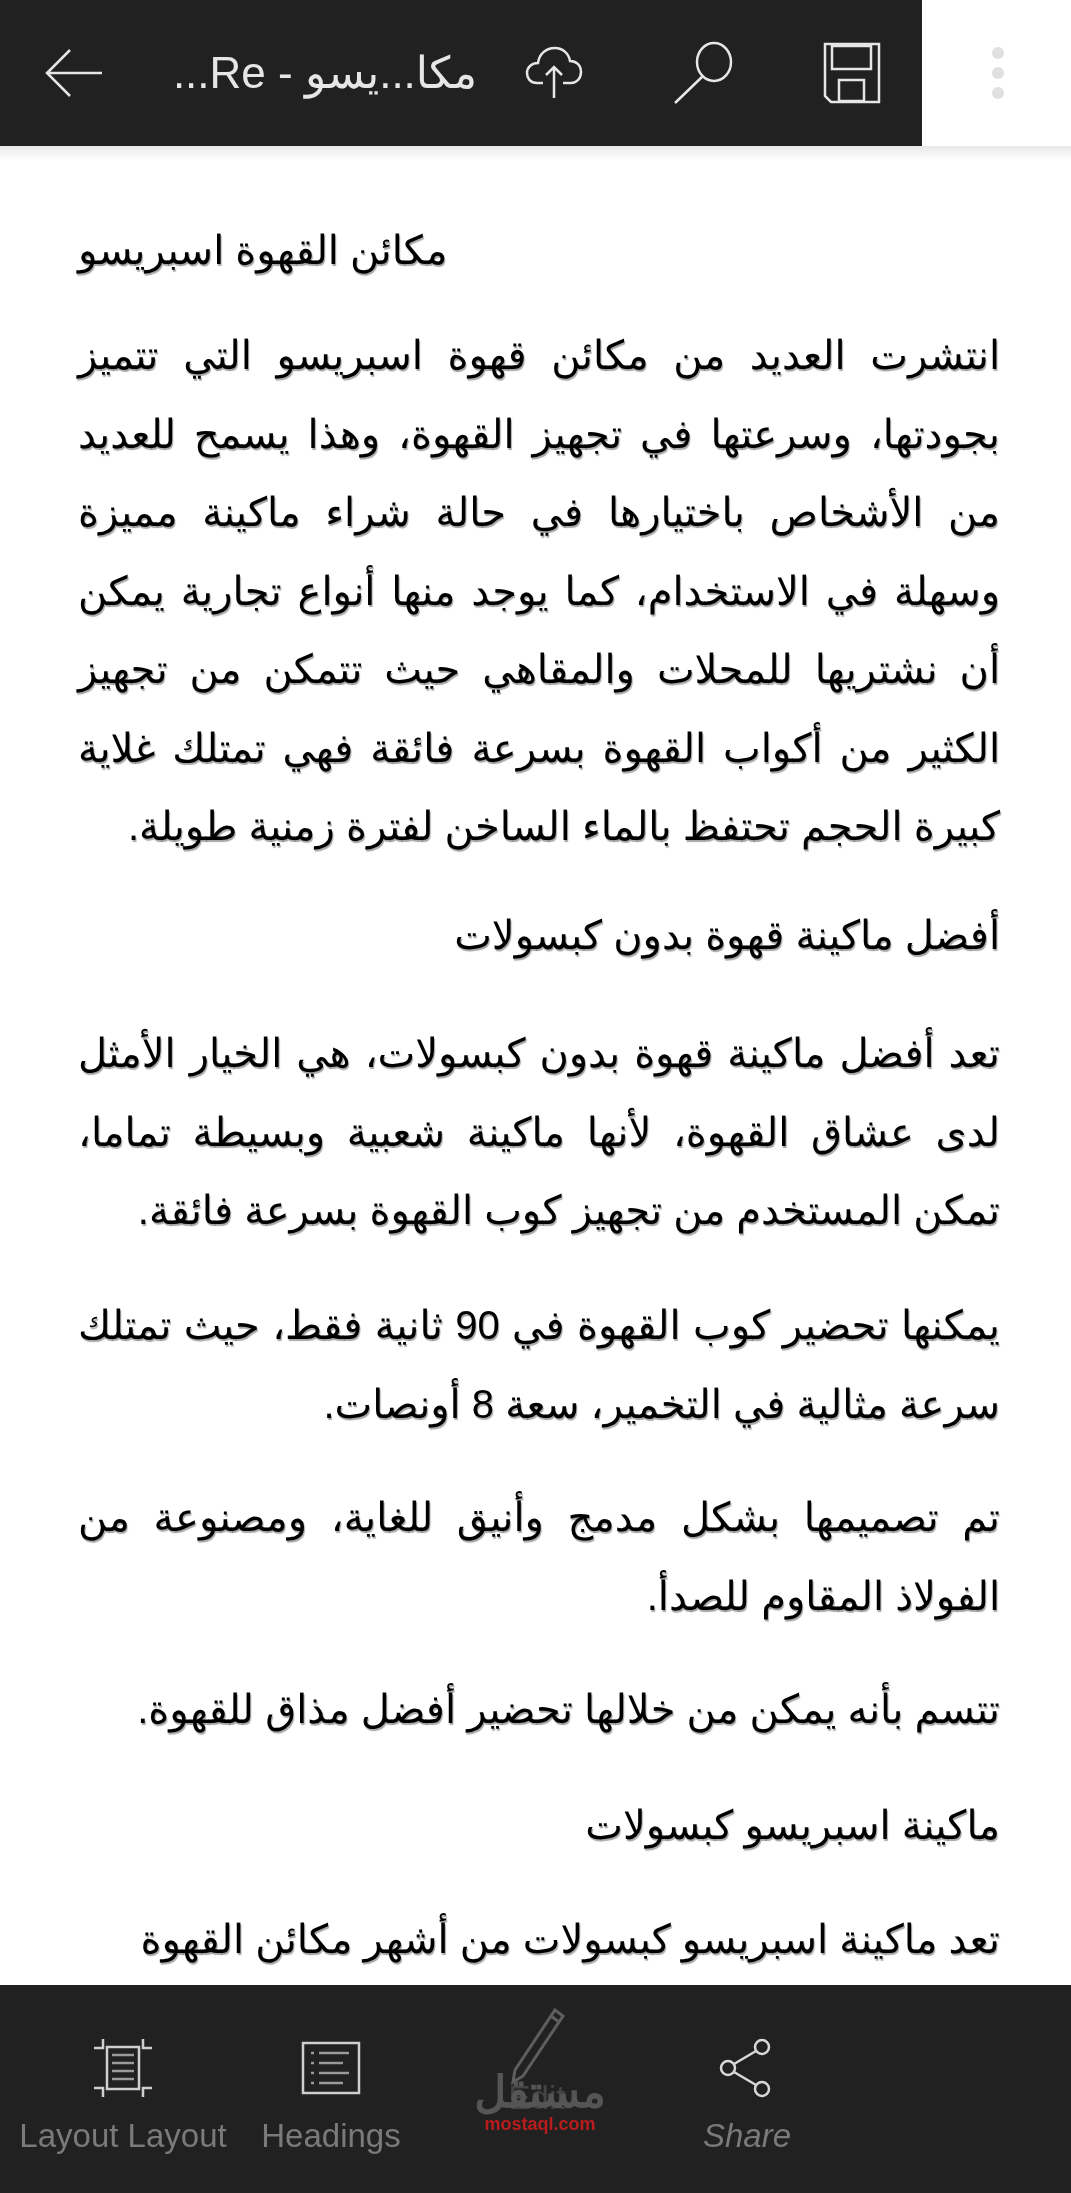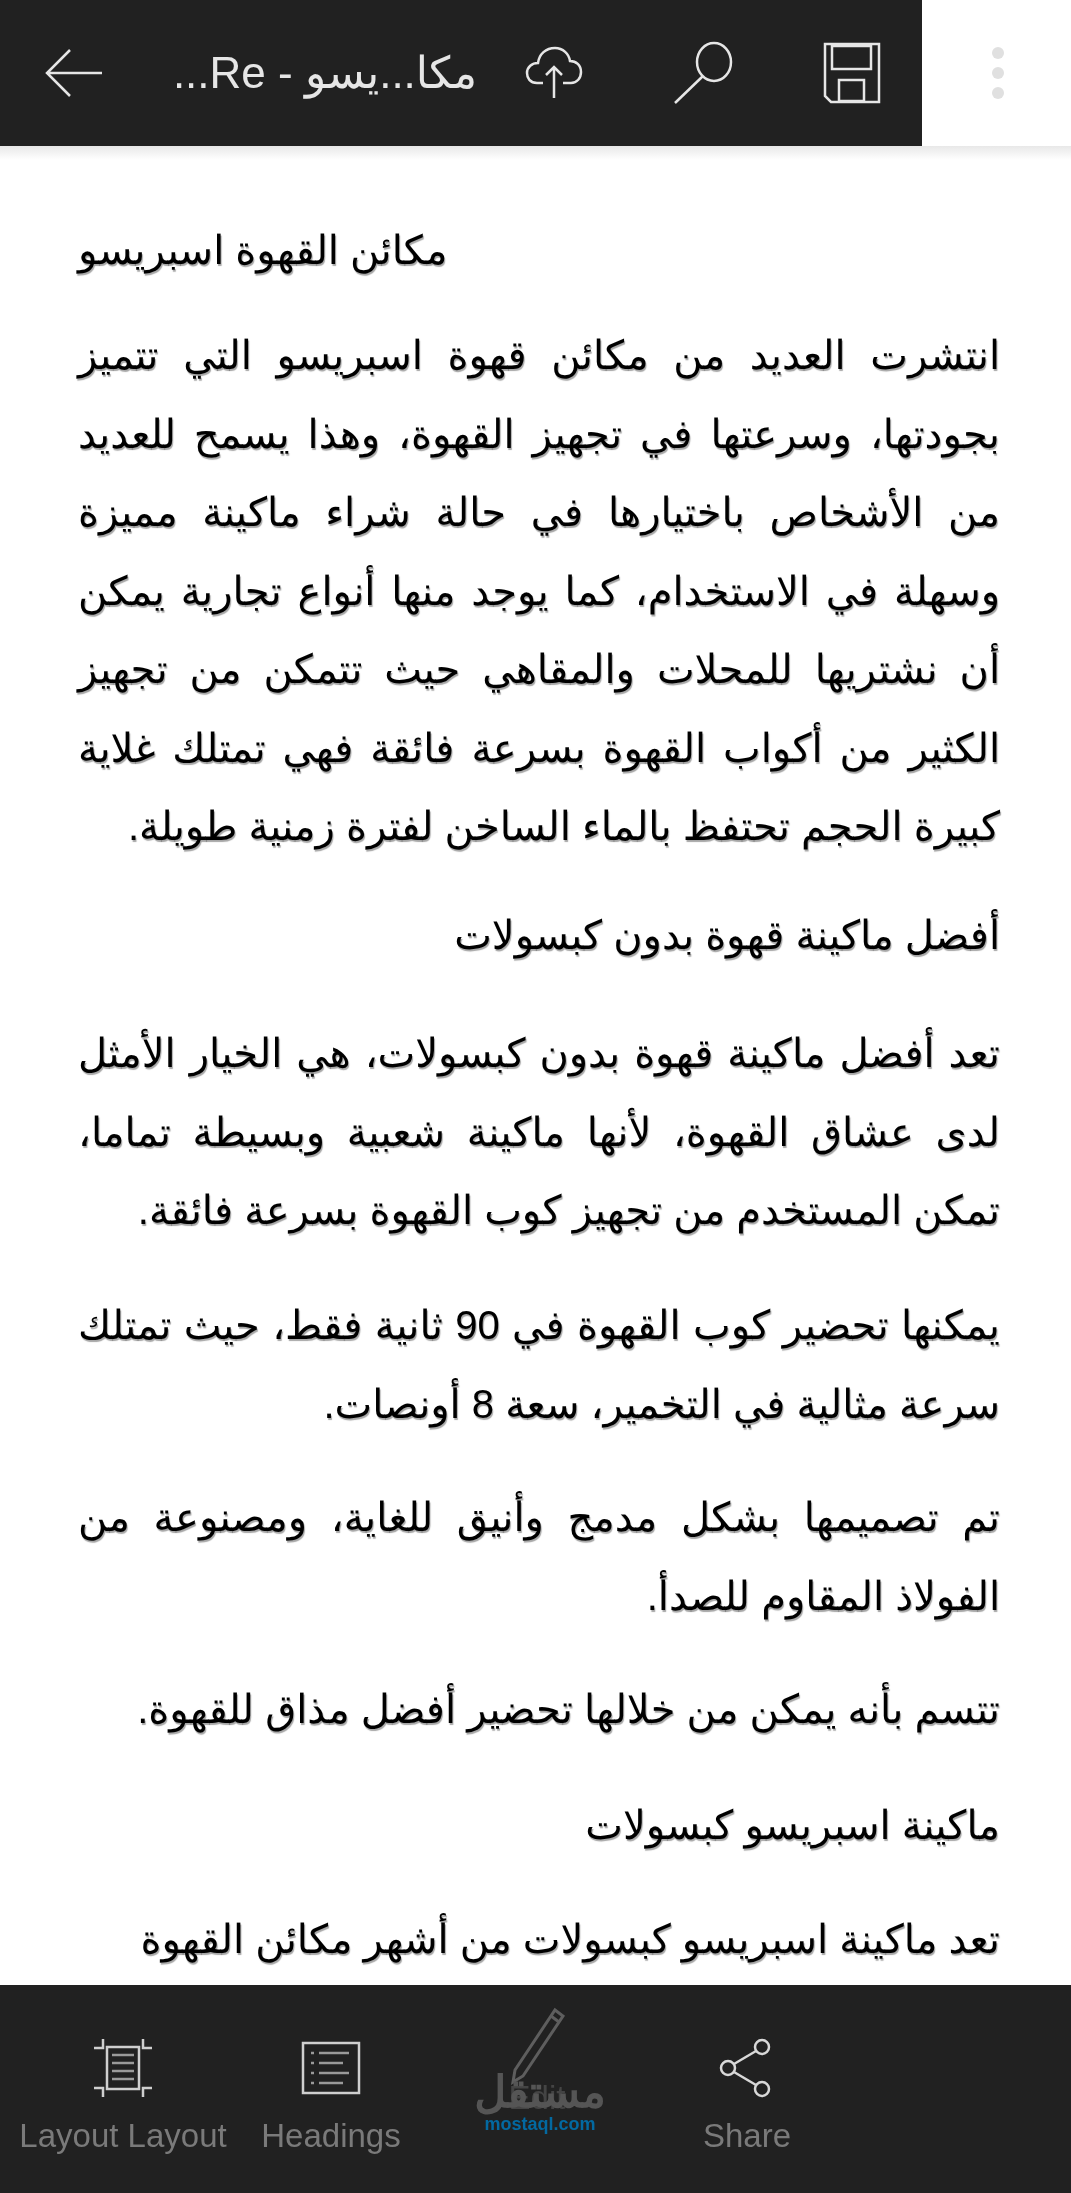--- a/index.html
+++ b/index.html
@@ -54,29 +54,29 @@
     }
     .bb-item {
       position: absolute; top: 0; height: 208px; width: 214px;
       display: flex; flex-direction: column; align-items: center; cursor: pointer;
     }
     .bb-icon { margin-top: 52px; height: 62px; display: flex; align-items: center; justify-content: center; }
     .bb-label { margin-top: 18px; font-size: 33px; color: #7a7a7a; white-space: nowrap; font-family: "Liberation Sans", sans-serif; }
     .bb-print { left: 16px; }
     .bb-headings { left: 224px; }
     .bb-edit { left: 430px; }
-    .bb-share { left: 640px; }
+    .bb-share { left: 640px; font-style: italic; }
     .bb-read { left: 848px; }
 
     .watermark {
       position: absolute; left: 470px; top: 2070px; width: 140px; height: 70px; z-index: 6;
       display: flex; flex-direction: column; align-items: center; pointer-events: none;
     }
     .wm-ar { font-size: 44px; font-weight: bold; color: #555; line-height: 44px; direction: rtl; }
-    .wm-en { font-size: 18px; font-weight: bold; color: #0369a1; line-height: 20px; }
+    .wm-en { font-size: 18px; font-weight: bold; color: #b91c1c; line-height: 20px; }
   </style>
 </head>
 <body>
 
 <div class="topbar">
   <div class="tb-btn tb-back">
     <svg width="60" height="50" viewBox="0 0 60 50">
       <path d="M58 25 H4 M26 2 L3 25 L26 48" fill="none" stroke="#e6e6e6" stroke-width="2.5"></path>
     </svg>
   </div>

